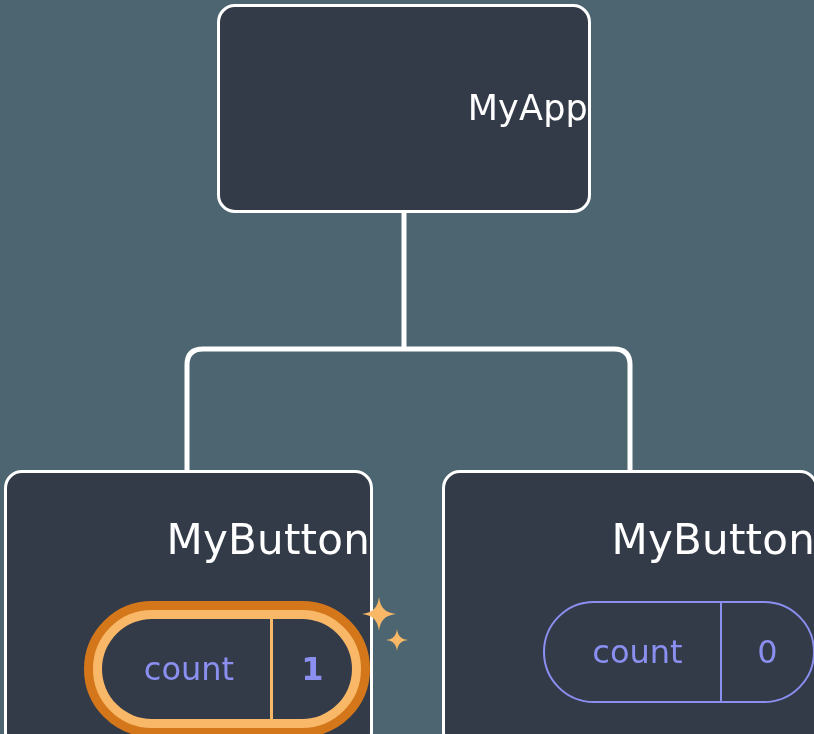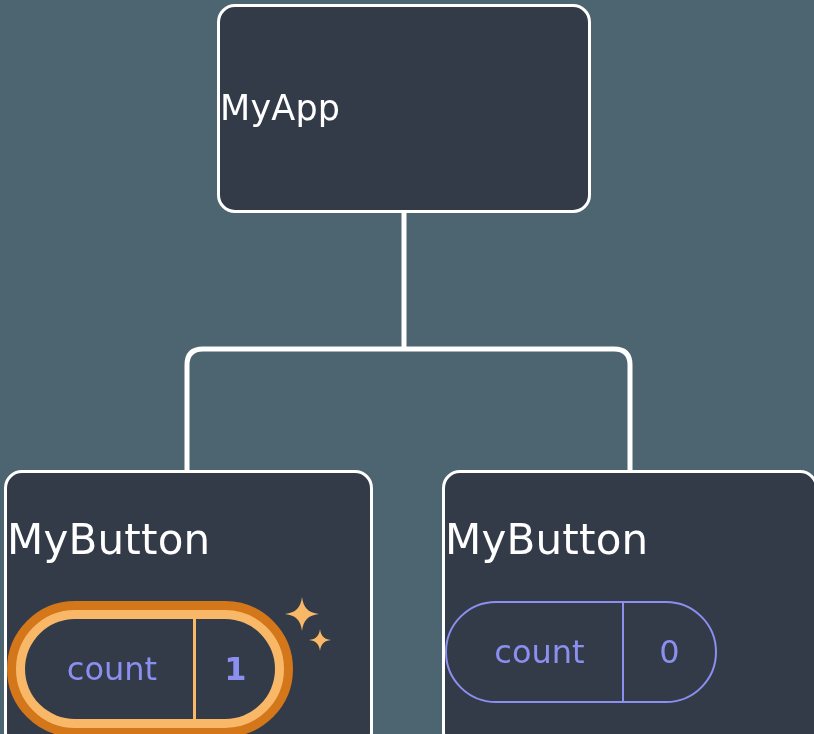--- a/index.html
+++ b/index.html
@@ -33,21 +33,21 @@
   }
 
   
   .node {
     position: absolute;
     background: #333b49;
     border: 3px solid #ffffff;
     border-radius: 18px;
     display: flex;
     flex-direction: column;
-    align-items: flex-start;
+    align-items: flex-end;
   }
 
   .node-root {
     left: 217px;
     top: 4px;
     width: 374px;
     height: 209px;
     justify-content: center;
   }
 

